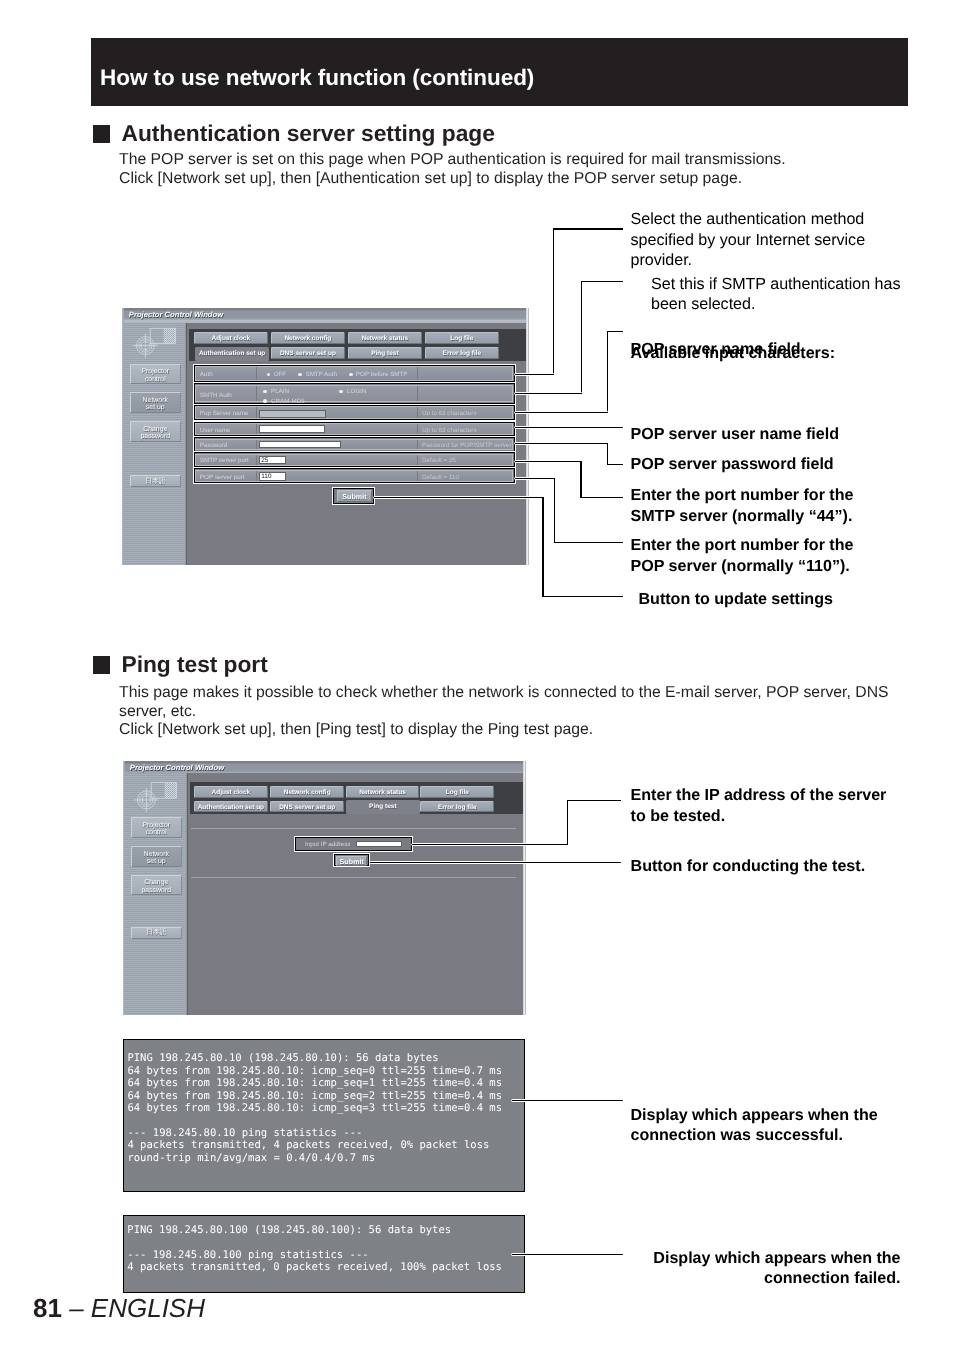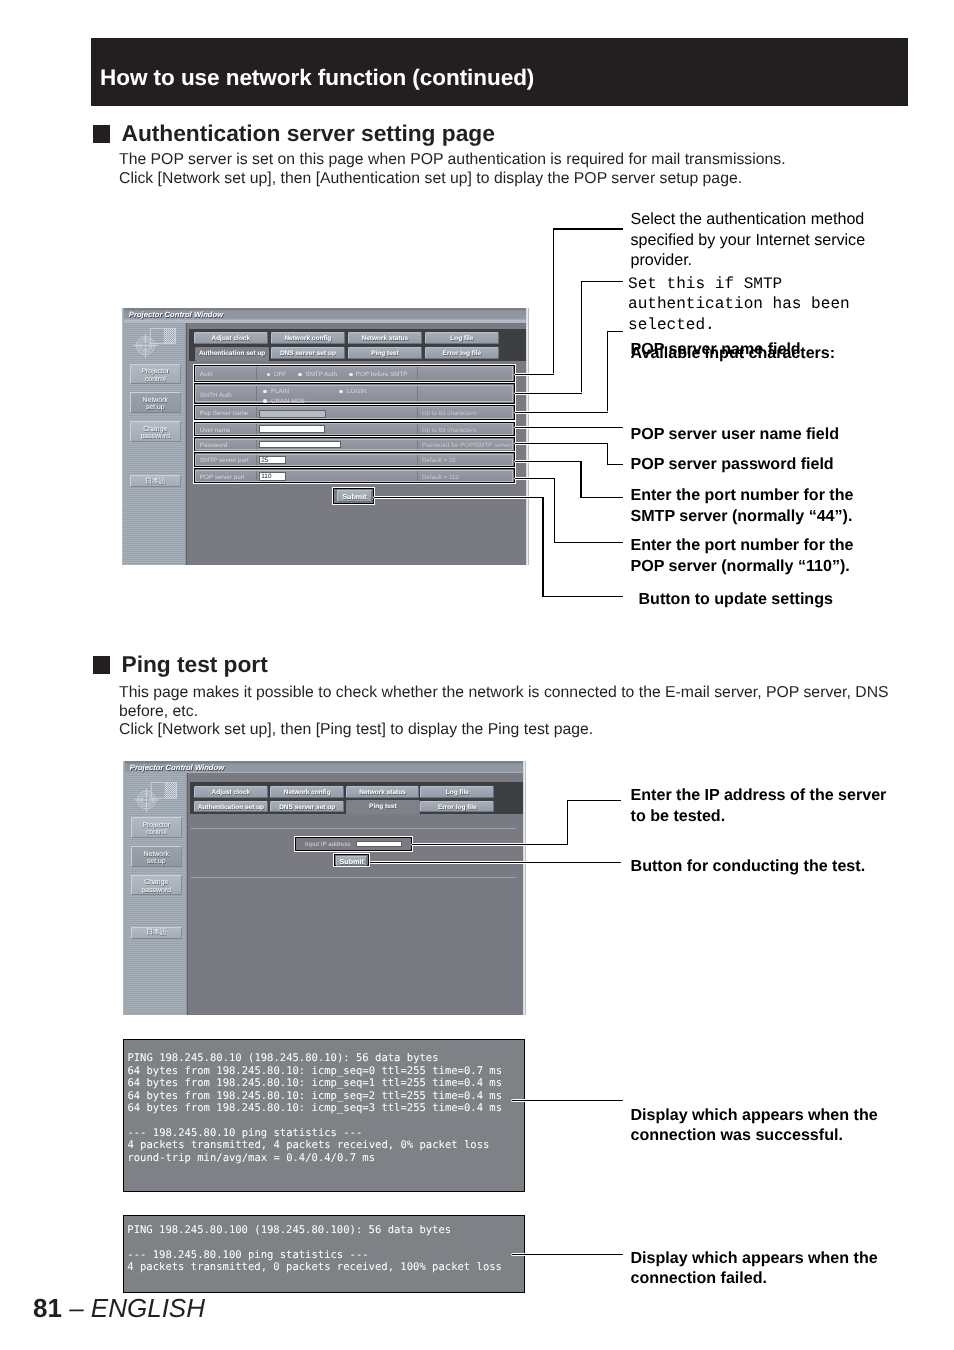--- a/index.html
+++ b/index.html
@@ -104,21 +104,21 @@
   <div class="h2" style="left:121.5px;top:119.5px;">Authentication server setting page</div>
   <div class="body-txt" style="left:119px;top:151.4px;">
     <div>The POP server is set on this page when POP authentication is required for mail transmissions.</div>
     <div>Click [Network set up], then [Authentication set up] to display the POP server setup page.</div>
   </div>
 
   <div class="sq" style="left:92.7px;top:656px;"></div>
   <div class="h2" style="left:121.5px;top:650.5px;">Ping test port</div>
   <div class="body-txt" style="left:119px;top:684.2px;">
     <div>This page makes it possible to check whether the network is connected to the E-mail server, POP server, DNS</div>
-    <div>before, etc.</div>
+    <div>server, etc.</div>
     <div>Click [Network set up], then [Ping test] to display the Ping test page.</div>
   </div>
 
   <div class="shot" id="shot1" style="left:121.8px;top:308px;width:407.5px;height:256.8px;">
     <div class="titlebar">
       <div class="tb-txt">Projector Control Window</div>
     </div>
     <div class="leftcol" style="top:15px;bottom:0;">
       <svg class="logo" style="left:8px;top:0px;width:60px;height:48px;" viewBox="0 0 120 96">
         <defs>
@@ -303,21 +303,21 @@
   <div class="lines">
     <div class="ln halo" style="left:412px;top:843.8px;width:156px;height:1.2px;"></div>
     <div class="ln" style="left:566.8px;top:800.2px;width:1.2px;height:44.8px;"></div>
     <div class="ln" style="left:566.8px;top:800.2px;width:54.5px;height:1.2px;"></div>
     <div class="ln halo" style="left:369.7px;top:861.5px;width:251.6px;height:1.2px;"></div>
   </div>
 
   <div class="note b" style="left:630.6px;top:785.3px;width:270px;">Enter the IP address of the server to be tested.</div>
   <div class="note b" style="left:630.6px;top:856.4px;width:290px;">Button for conducting the test.</div>
   <div class="note b" style="left:630.5px;top:1105px;width:270px;">Display which appears when the connection was successful.</div>
-  <div class="note b" style="left:630.5px;top:1248px;width:270px;">Display which appears when the connection failed.</div>
+  <div class="note b" style="left:630.5px;top:1248px;width:270px;text-align:right;">Display which appears when the connection failed.</div>
 
   <div class="console" style="left:123.4px;top:1039.1px;width:401.6px;height:152.7px;">
     <pre style="margin:0;padding:12.1px 0 0 3px;">PING 198.245.80.10 (198.245.80.10): 56 data bytes
 64 bytes from 198.245.80.10: icmp_seq=0 ttl=255 time=0.7 ms
 64 bytes from 198.245.80.10: icmp_seq=1 ttl=255 time=0.4 ms
 64 bytes from 198.245.80.10: icmp_seq=2 ttl=255 time=0.4 ms
 64 bytes from 198.245.80.10: icmp_seq=3 ttl=255 time=0.4 ms
 
 --- 198.245.80.10 ping statistics ---
 4 packets transmitted, 4 packets received, 0% packet loss
@@ -361,21 +361,21 @@
     <div class="ln halo" style="left:515.2px;top:477.5px;width:40.1px;height:1.2px;"></div>
     <div class="ln" style="left:554.1px;top:477.5px;width:1.2px;height:65.9px;"></div>
     <div class="ln" style="left:554.1px;top:542.2px;width:68.8px;height:1.2px;"></div>
 
     <div class="ln halo" style="left:374.2px;top:496.9px;width:169.2px;height:1.2px;"></div>
     <div class="ln" style="left:542.4px;top:496.9px;width:1.2px;height:99.9px;"></div>
     <div class="ln" style="left:542.4px;top:595.6px;width:80.5px;height:1.2px;"></div>
   </div>
 
   <div class="note" style="left:630.5px;top:209.2px;width:270px;">Select the authentication method specified by your Internet service provider.</div>
-  <div class="note" style="left:628px;top:274px;width:270px;font-family:Liberation Mono, monospace;">Set this if SMTP authentication has been selected.</div>
+  <div class="note" style="left:651px;top:274px;width:270px;">Set this if SMTP authentication has been selected.</div>
   <div class="note b" style="left:630.5px;top:339px;">POP server name field</div>
   <div class="note b" style="left:630.5px;top:342.6px;text-align:right;">Available input characters:</div>
   <div class="note b" style="left:630.5px;top:423.9px;">POP server user name field</div>
   <div class="note b" style="left:630.5px;top:454.4px;">POP server password field</div>
   <div class="note b" style="left:630.5px;top:485.2px;width:270px;">Enter the port number for the SMTP server (normally “44”).</div>
   <div class="note b" style="left:630.5px;top:535.3px;width:245px;">Enter the port number for the POP server (normally “110”).</div>
   <div class="note b" style="left:630.5px;top:589.2px;margin-left:8px;">Button to update settings</div>
 
   <div class="foot">
     <b>81</b><span> – </span><span>ENGLISH</span>

